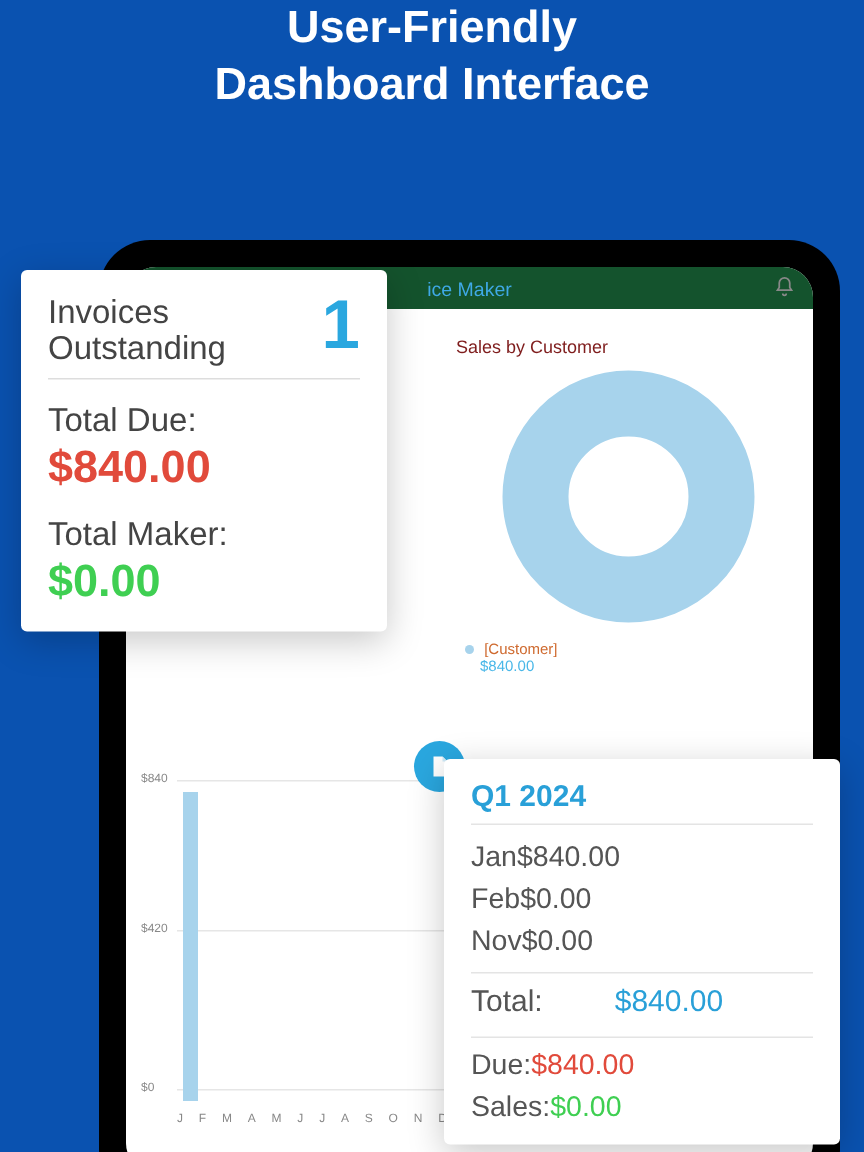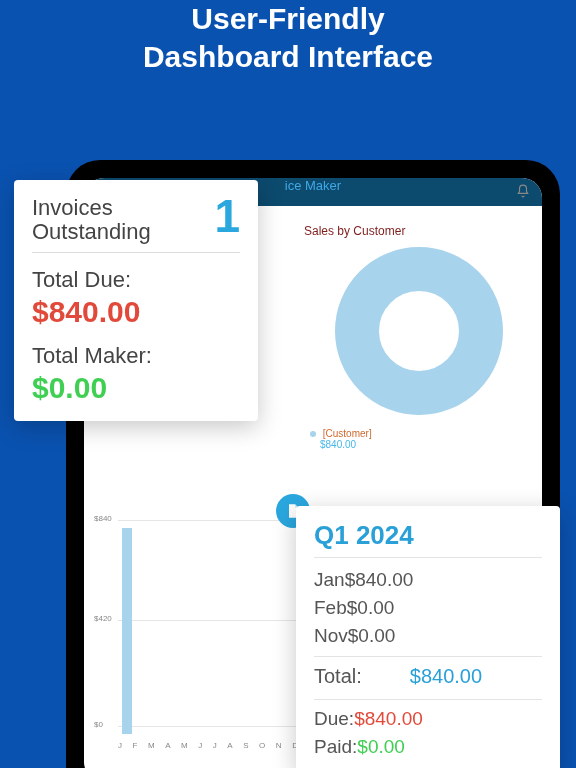--- a/index.html
+++ b/index.html
@@ -33,23 +33,24 @@
   .screen {
     width: 100%;
     height: 100%;
     background: #fff;
     border-radius: 20px;
     position: relative;
     overflow: hidden;
   }
   .statusbar {
     height: 28px;
-    background: #0c4a6e;
+    background: #14532d;
     color: #3fa9e6;
     display: flex;
+    align-items: center;
     justify-content: center;
     font-size: 13px;
     position: relative;
   }
   .statusbar .bell {
     position: absolute;
     right: 12px;
     top: 6px;
     width: 14px; height: 14px;
   }
@@ -155,21 +156,21 @@
     display:flex; align-items:center; justify-content:center;
   }
 
   .card-quarter {
     left: 296px;
     top: 506px;
     width: 264px;
     padding: 14px 18px 10px 18px;
   }
   .card-quarter .qtitle {
-    font-size: 26px; font-weight:600; color:#29a0d8;
+    font-size: 20px; font-weight:600; color:#29a0d8;
     border-bottom:1px solid #e4e4e4; padding-bottom:6px; margin-bottom:8px;
   }
   .qrow {
     display:flex; justify-content:flex-start;
     font-size: 19px; color:#555; padding:3px 0;
   }
   .qrow.total {
     border-top:1px solid #e4e4e4; margin-top:6px; padding-top:8px;
     font-size:20px;
     gap:48px;
@@ -278,16 +279,16 @@
   </div>
   <div class="qrow total">
     <span>Total:</span>
     <span class="qv">$840.00</span>
   </div>
   <div class="qrow sep">
     <span>Due:</span>
     <span class="qv due">$840.00</span>
   </div>
   <div class="qrow">
-    <span>Paid:</span>
+    <span>Sales:</span>
     <span class="qv paid">$0.00</span>
   </div>
 </div>
 
 </body></html>

